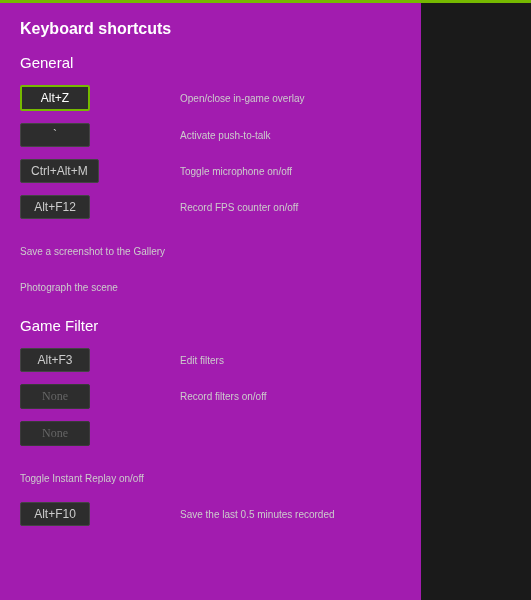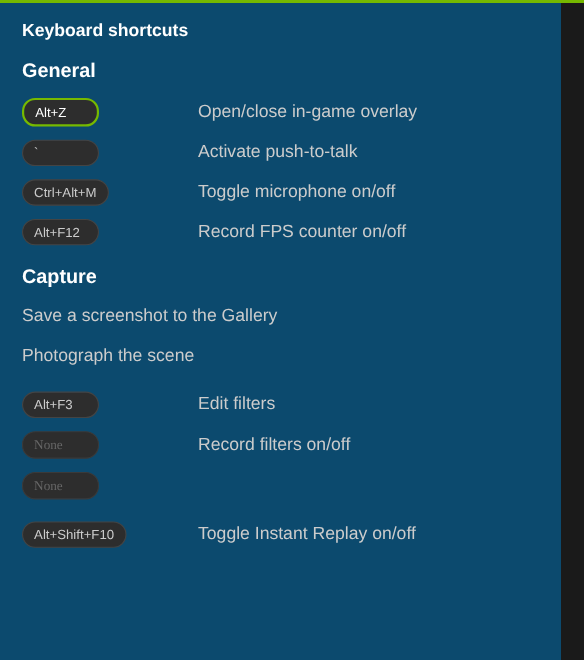--- a/index.html
+++ b/index.html
@@ -12,23 +12,23 @@
       width: 531px;
       height: 600px;
       background-color: #1a1a1a;
       font-family: 'Segoe UI', Arial, sans-serif;
       color: #ffffff;
       overflow: hidden;
       position: relative;
     }
 
     .container {
-      width: 510px;
+      width: 421px;
       height: 600px;
-      background-color: #0c4a6e;
+      background-color: #a21caf;
       padding: 20px 0 20px 20px;
       overflow-y: scroll;
       overflow-x: hidden;
       position: relative;
     }
 
     .container::-webkit-scrollbar {
       width: 8px;
     }
 
@@ -42,22 +42,22 @@
     }
 
     .page-title {
       font-size: 16px;
       font-weight: 700;
       color: #ffffff;
       margin-bottom: 16px;
     }
 
     .section-title {
-      font-size: 18px;
-      font-weight: 700;
+      font-size: 15px;
+      font-weight: 400;
       color: #ffffff;
       margin-bottom: 8px;
       margin-top: 4px;
     }
 
     .shortcut-row {
       display: flex;
       align-items: center;
       padding: 6px 0;
       min-height: 36px;
@@ -66,40 +66,41 @@
     .key-cell {
       width: 140px;
       min-width: 140px;
       margin-right: 20px;
     }
 
     .key-badge {
       display: inline-block;
       background-color: #2d2d2d;
       border: 1px solid #444;
-      border-radius: 12px;
+      border-radius: 2px;
       padding: 4px 10px;
       font-size: 12px;
       color: #cccccc;
       min-width: 70px;
+      text-align: center;
     }
 
     .key-badge.highlighted {
       border: 2px solid #76b900;
       color: #ffffff;
     }
 
     .key-badge.disabled {
       color: #666666;
       border-color: #3a3a3a;
       font-family: Liberation Serif, serif;
     }
 
     .action-label {
-      font-size: 16px;
+      font-size: 10px;
       color: #cccccc;
     }
 
     .section-gap {
       height: 8px;
     }
 
     .top-green-bar {
       position: fixed;
       top: 0;
@@ -130,39 +131,42 @@
       </div>
       <div class="shortcut-row">
         <div class="key-cell"><span class="key-badge">Ctrl+Alt+M</span></div>
         <div class="action-label">Toggle microphone on/off</div>
       </div>
       <div class="shortcut-row">
         <div class="key-cell"><span class="key-badge">Alt+F12</span></div>
         <div class="action-label">Record FPS counter on/off</div>
       </div>
       <div class="section-gap"></div>
-      <div class="section-title">Capture</div>
       <div class="shortcut-row">
         <div class="action-label">Save a screenshot to the Gallery</div>
       </div>
       <div class="shortcut-row">
         <div class="action-label">Photograph the scene</div>
       </div>
       <div class="section-gap"></div>
+      <div class="section-title">Game Filter</div>
       <div class="shortcut-row">
         <div class="key-cell"><span class="key-badge">Alt+F3</span></div>
         <div class="action-label">Edit filters</div>
       </div>
       <div class="shortcut-row">
         <div class="key-cell"><span class="key-badge disabled">None</span></div>
         <div class="action-label">Record filters on/off</div>
       </div>
       <div class="shortcut-row">
         <div class="key-cell"><span class="key-badge disabled">None</span></div>
       </div>
       <div class="section-gap"></div>
       <div class="shortcut-row">
-        <div class="key-cell"><span class="key-badge">Alt+Shift+F10</span></div>
         <div class="action-label">Toggle Instant Replay on/off</div>
+      </div>
+      <div class="shortcut-row">
+        <div class="key-cell"><span class="key-badge">Alt+F10</span></div>
+        <div class="action-label">Save the last 0.5 minutes recorded</div>
       </div>
       <div class="section-gap"></div>
     </div>
 </div>
 
 </body></html>

